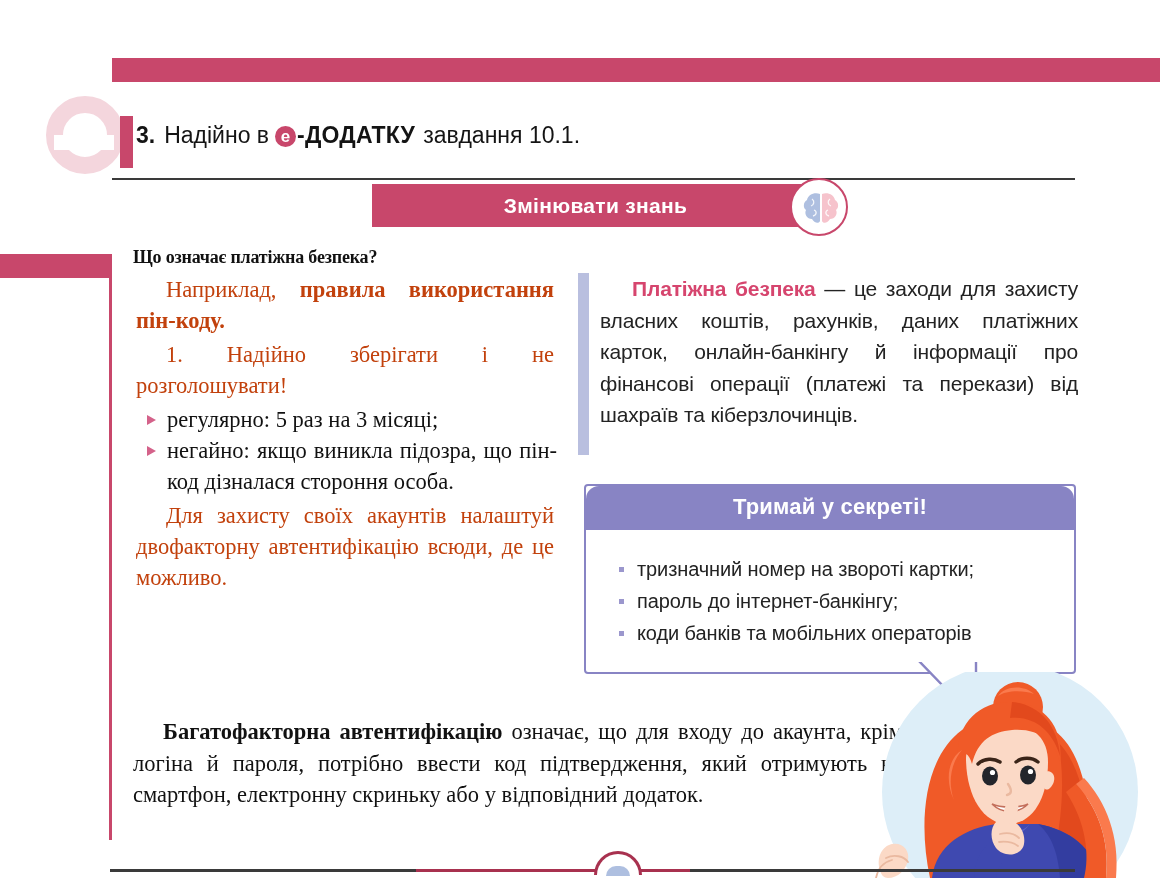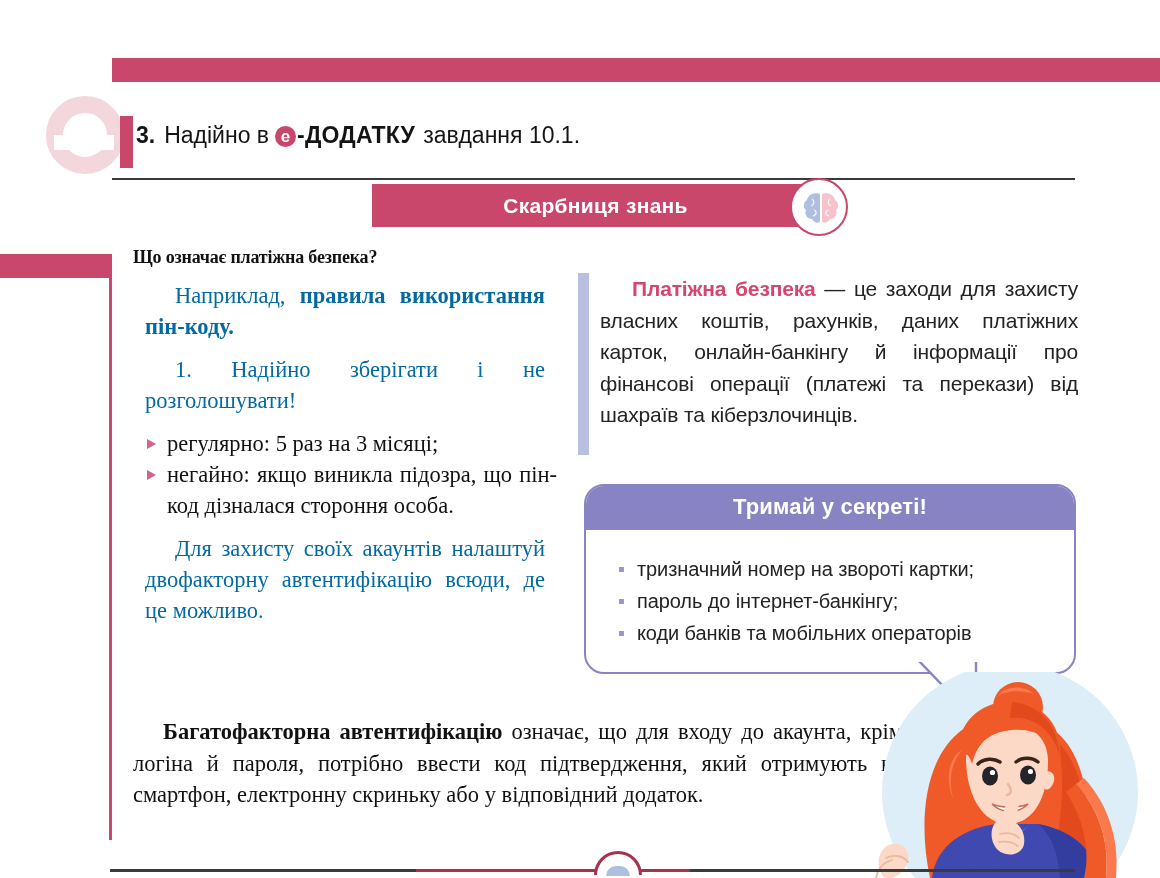--- a/index.html
+++ b/index.html
@@ -151,24 +151,24 @@
     font-weight: bold;
     font-size: 18px;
     color: #111111;
     margin: 0 0 6px 0;
     letter-spacing: -0.2px;
   }
   .p-just {
     font-family: "Liberation Serif", serif;
     font-size: 22.5px;
     line-height: 31px;
-    margin: 12px;
+    margin: 3px;
     text-align: justify;
     text-indent: 30px;
-    color: #0369a1;
+    color: #c2410c;
   }
   .p-just b { font-weight: bold; }
   .bullet-row {
     font-family: "Liberation Serif", serif;
     font-size: 22.5px;
     line-height: 31px;
     margin: 0;
     padding-left: 34px;
     text-align: justify;
     position: relative;
@@ -222,21 +222,21 @@
     color: #d6456e;
     font-weight: bold;
   }
 
   
   .secret-box {
     position: absolute;
     left: 584px; top: 484px;
     width: 492px;
     border: 2px solid #8884c4;
-    border-radius: 20px;
+    border-radius: 4px;
     background: #ffffff;
     box-sizing: border-box;
     overflow: hidden;
   }
   .secret-head {
     background: #8884c4;
     color: #ffffff;
     font-family: "Liberation Sans", sans-serif;
     font-weight: bold;
     font-size: 22px;
@@ -334,21 +334,21 @@
   <span class="task-num">3.</span>
   <span>Надійно в</span>
   <span class="e-badge">е</span>
   <span class="dodatku">-ДОДАТКУ</span>
   <span style="width:8px;display:inline-block"></span>
   <span>завдання 10.1.</span>
 </div>
 <div class="task-rule"></div>
 
 <div class="banner">
-  <div class="banner-label">Скарбниця знань</div>
+  <div class="banner-label">Змінювати знань</div>
 </div>
 <div class="brain-badge">
   <svg width="40" height="38" viewBox="0 0 40 38">
     <path d="M19 4 C13 2,7 5,6 10 C2 12,2 18,5 20 C3 24,6 29,11 29 C13 33,18 34,19 31 Z" fill="#aebfe0"></path>
     <path d="M21 4 C27 2,33 5,34 10 C38 12,38 18,35 20 C37 24,34 29,29 29 C27 33,22 34,21 31 Z" fill="#f6c3cc"></path>
     <path d="M20 3 L20 33" stroke="#ffffff" stroke-width="1.6" fill="none"></path>
     <path d="M11 9 C14 11,13 15,10 16 M13 20 C16 21,16 25,12 26" stroke="#ffffff" stroke-width="1.3" fill="none" opacity="0.85"></path>
     <path d="M29 9 C26 11,27 15,30 16 M27 20 C24 21,24 25,28 26" stroke="#ffffff" stroke-width="1.3" fill="none" opacity="0.85"></path>
   </svg>
 </div>

